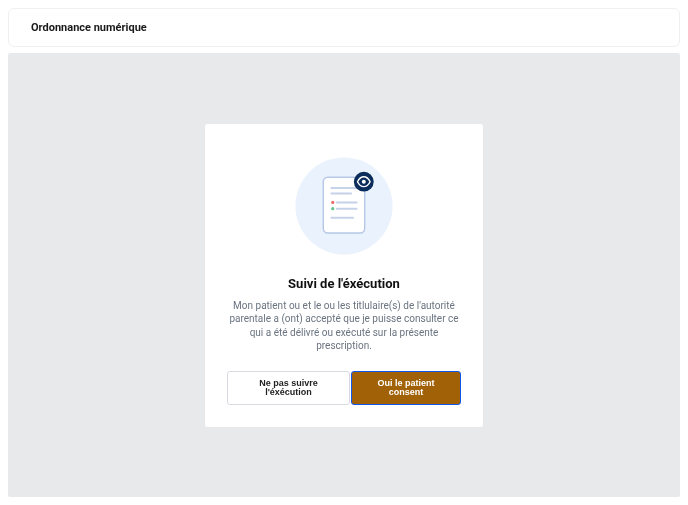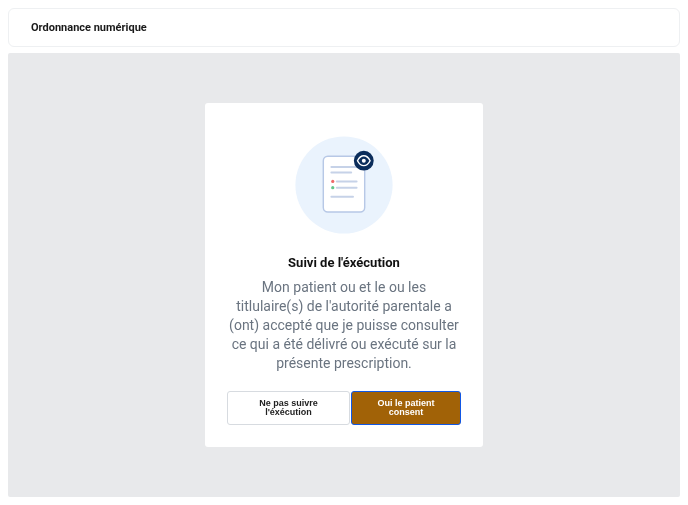--- a/index.html
+++ b/index.html
@@ -55,21 +55,21 @@
       margin-bottom: 16px;
     }
     .card-title {
       font-size: 13px;
       font-weight: 700;
       color: #111;
       margin-bottom: 8px;
       text-align: right;
     }
     .card-desc {
-      font-size: 14px;
+      font-size: 10px;
       line-height: 1.35;
       color: #6a7480;
       text-align: center;
       margin-bottom: 18px;
       max-width: 240px;
     }
     .actions {
       display: flex;
       gap: 1px;
       justify-content: center;

